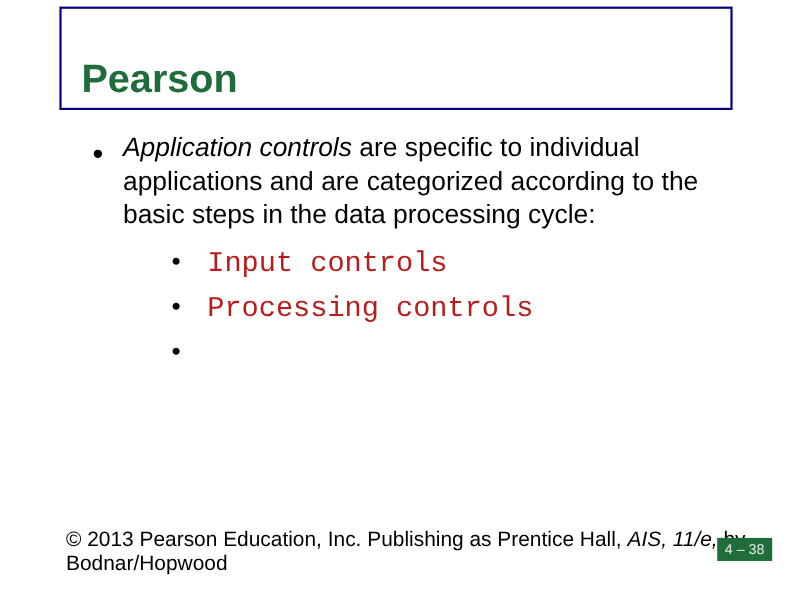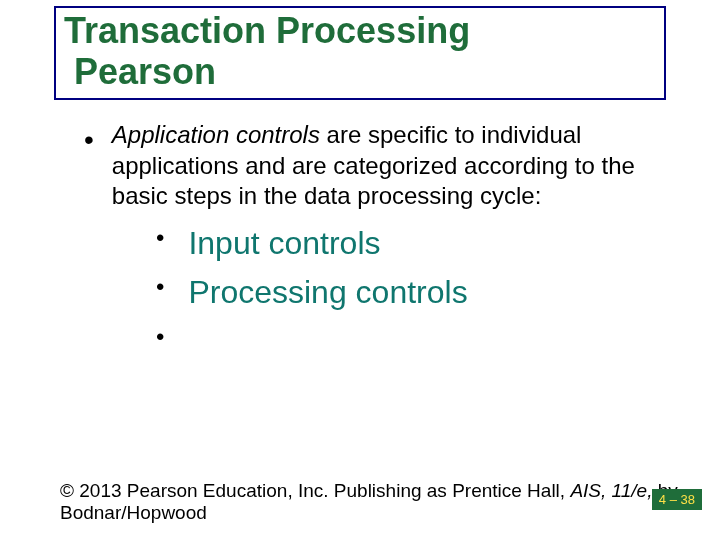--- a/index.html
+++ b/index.html
@@ -52,50 +52,51 @@
     margin-top: 6px;
   }
   .bullet-l2 .dot {
     font-size: 24px;
     color: #000;
     margin-right: 24px;
     flex: 0 0 auto;
     line-height: 1.35;
   }
   .bullet-l2 .text {
-    font-size: 32px;
-    color: #0f766e;
+    font-size: 26px;
+    color: #b91c1c;
     line-height: 1.35;
+    font-family: Liberation Mono, monospace;
   }
   .footer {
     position: absolute;
     bottom: 16px;
     left: 60px;
     font-size: 19px;
     color: #000;
   }
   .footer .book { font-style: italic; }
   .pagenum {
     position: absolute;
     bottom: 30px;
     right: 18px;
     background: #1f6d3a;
-    color: #fde047;
+    color: #e5e5e5;
     font-size: 13px;
     padding: 3px 7px;
   }
 </style>
 </head>
 <body>
 
 <div class="slide">
 
   <div class="title-box">
     <div class="title-text">
-      <span>Transaction Processing</span><br>
+      <br>
       &nbsp;<span>Pearson</span>
     </div>
   </div>
 
   <div class="body">
     <div class="bullet-l1">
       <div class="dot">•</div>
       <div class="text">
         <span class="italic">Application controls</span><span> are specific to individual applications and are categorized according to the basic steps in the data processing cycle:</span>
       </div>

